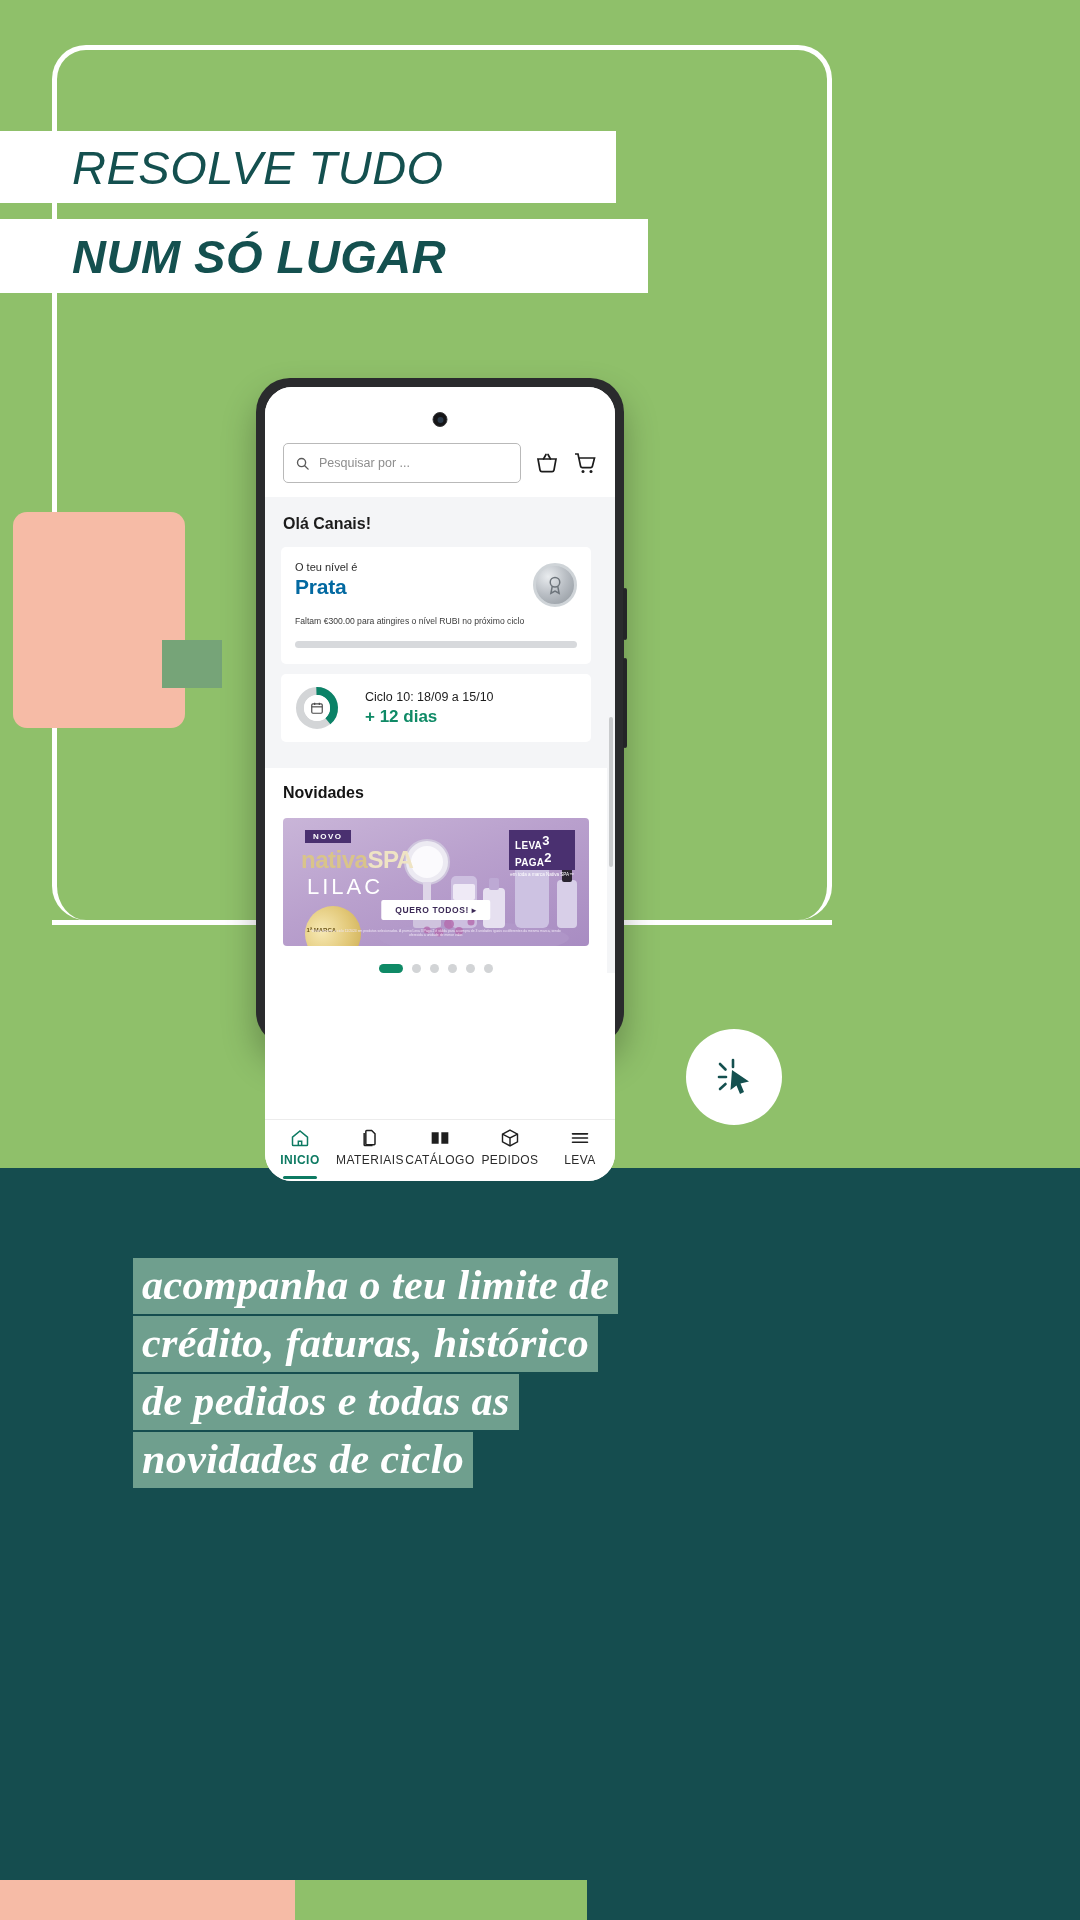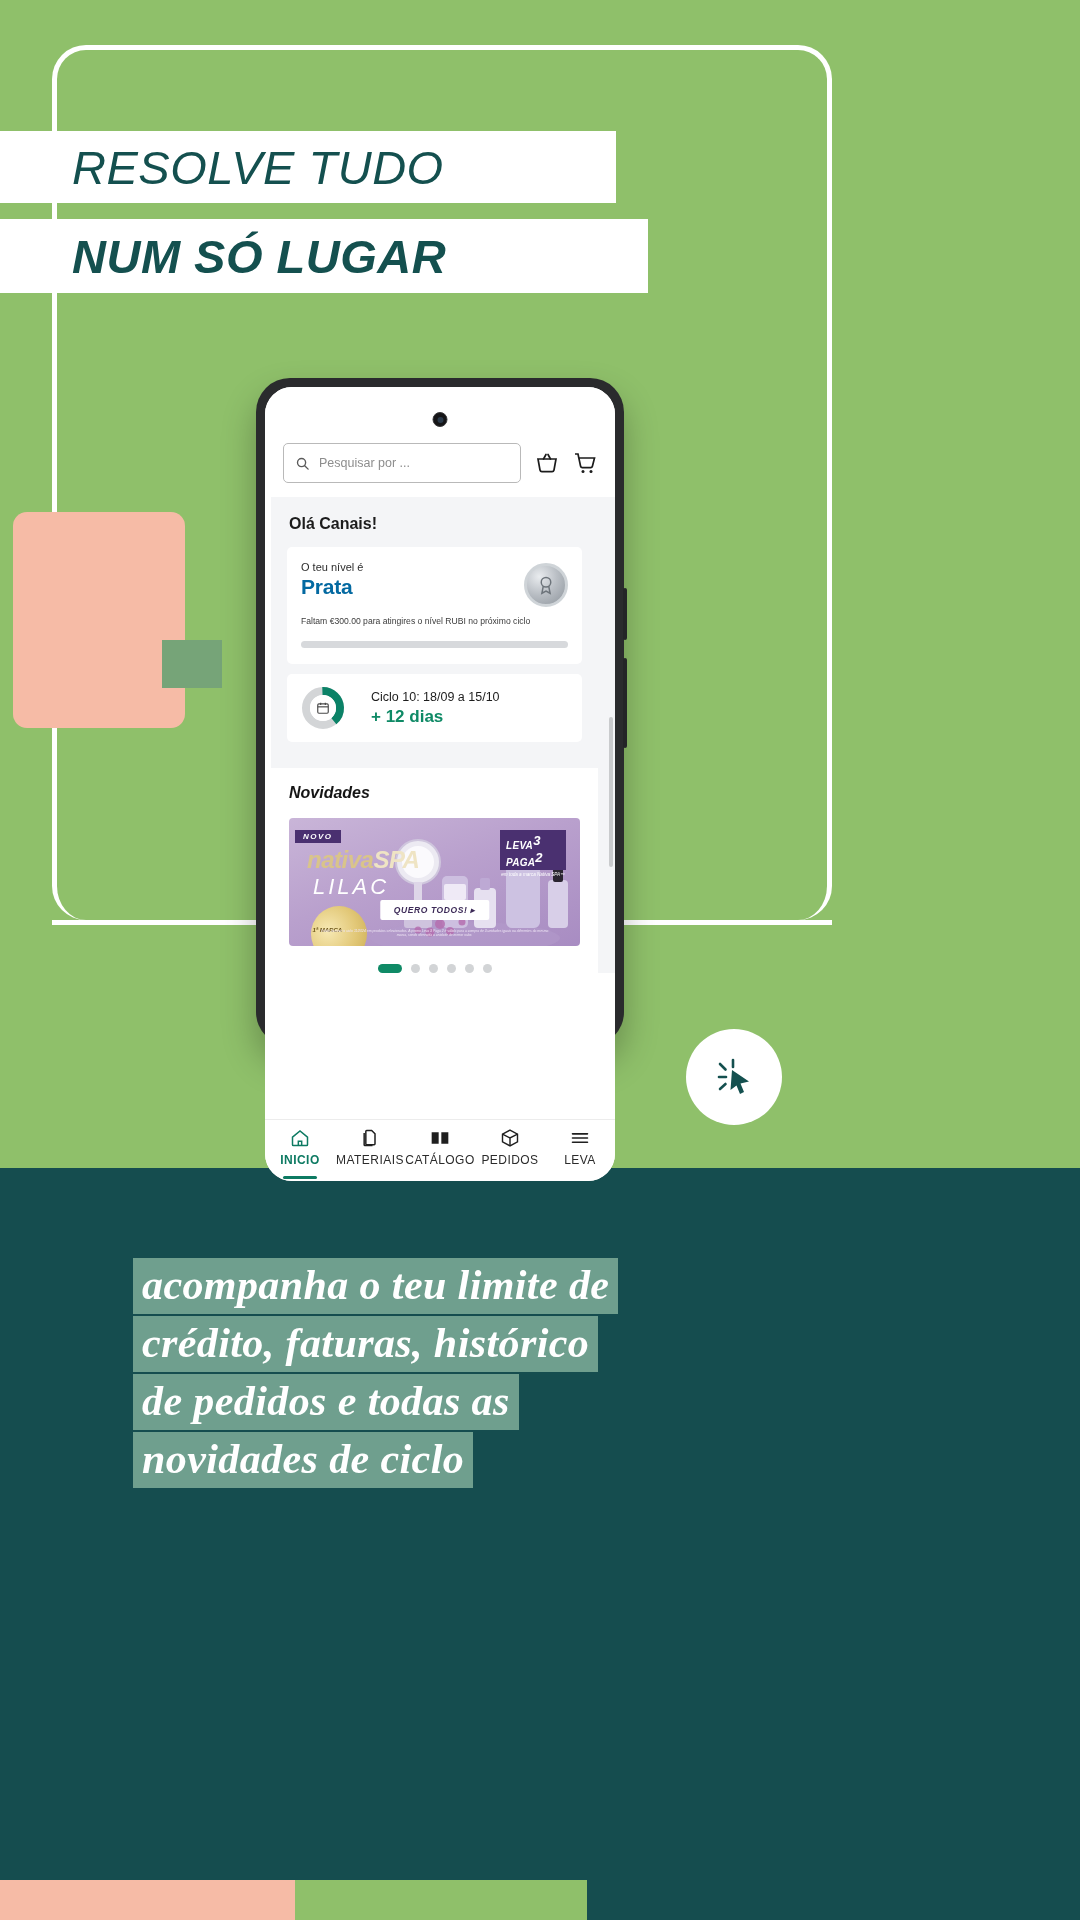--- a/index.html
+++ b/index.html
@@ -87,21 +87,21 @@
   
   .app-top { padding: 56px 18px 14px 18px; background: #ffffff; display: flex; align-items: center; gap: 14px; }
   .search-box {
     flex: 1; height: 40px; border: 1px solid #b9b9b9; border-radius: 5px;
     display: flex; align-items: center; gap: 9px; padding: 0 11px; background: #fff;
   }
   .search-box .ph { color: #8d8d8d; font-size: 12.5px; }
   .topicon { width: 24px; height: 24px; color: #1c1c1c; flex: none; }
 
   
-  .app-body { background: #f4f5f7; padding: 0 17px 0 0; margin-left: 6px; }
+  .app-body { background: #f4f5f7; padding: 0 8px 0 0; }
   .greet { font-size: 16px; font-weight: 700; color: #1c1c1c; padding: 18px 18px 14px 18px; }
 
   .card { background:#ffffff; border-radius: 5px; margin: 0 16px 10px 16px; padding: 14px 14px 16px 14px; }
   .card-row { display: flex; align-items: flex-start; justify-content: space-between; }
   .lvl-label { font-size: 11px; color:#2c2c2c; }
   .lvl-name  { font-size: 21px; font-weight: 600; color:#0369a1; margin-top: 2px; letter-spacing:-0.2px;}
   .lvl-note  { font-size: 8.6px; color:#3b3b3b; line-height: 11px; margin-top: 9px; max-width: 268px; }
   .medal {
     width: 44px; height: 44px; border-radius: 50%; flex: none; margin-top:2px;
     background: radial-gradient(circle at 32% 28%, #e9ecef 0%, #b9bec4 48%, #8e959c 100%);
@@ -111,28 +111,28 @@
 
   .cycle-card { background:#ffffff; border-radius:5px; margin: 0 16px; padding: 12px 14px; display:flex; align-items:center; gap:26px; }
   .ring { width: 44px; height: 44px; flex:none; position:relative; }
   .ring-inner {
     position:absolute; left:9px; top:9px; width:26px; height:26px; border-radius:50%;
     background:#ffffff; display:flex; align-items:center; justify-content:center;
   }
   .cycle-txt1 { font-size: 12.5px; color:#1d1d1d; }
   .cycle-txt2 { font-size: 17px; font-weight:700; color:#0f8a66; margin-top:3px; }
 
-  .news-sec { background:#ffffff; margin-top: 26px; padding: 16px 18px 0 18px; font-style: italic; }
+  .news-sec { background:#ffffff; margin-top: 26px; padding: 16px 18px 0 18px; }
   .news-title { font-size: 16px; font-weight:700; color:#151515; }
 
   .banner {
     margin: 16px 0 0 0; height: 128px; border-radius: 4px; overflow: hidden; position: relative;
     background: linear-gradient(160deg,#c9b5d8 0%,#b9a0cd 45%,#a88cc2 100%);
   }
-  .novo-tag{ position:absolute; left:6px; top:12px; background:#4a3070; color:#fff; font-size:8px; font-weight:700; letter-spacing:1.5px; padding:2px 8px; }
+  .novo-tag{ position:absolute; left:22px; top:12px; background:#4a3070; color:#fff; font-size:8px; font-weight:700; letter-spacing:1.5px; padding:2px 8px; }
   .brand-line{ position:absolute; left:18px; top:28px; font-size:24px; font-weight:600; letter-spacing:-0.5px; }
   .brand-nativa{ color:#d9c48a; }
   .brand-spa{ color:#efe4c4; }
   .brand-lilac{ position:absolute; left:24px; top:56px; font-size:22px; color:#ffffff; letter-spacing:3px; font-weight:400; }
   .seal{
     position:absolute; left:22px; top:88px; width:56px; height:56px;
     background: radial-gradient(circle at 40% 32%, #f7e9b4 0%, #e2c878 55%, #c9a94e 100%);
     border-radius: 50% 50% 50% 0; transform: rotate(-45deg);
   }
   .seal span{ display:block; transform: rotate(45deg); text-align:center; font-size:6px; color:#6b5418; line-height:7px; padding-top:16px; font-weight:700;}

